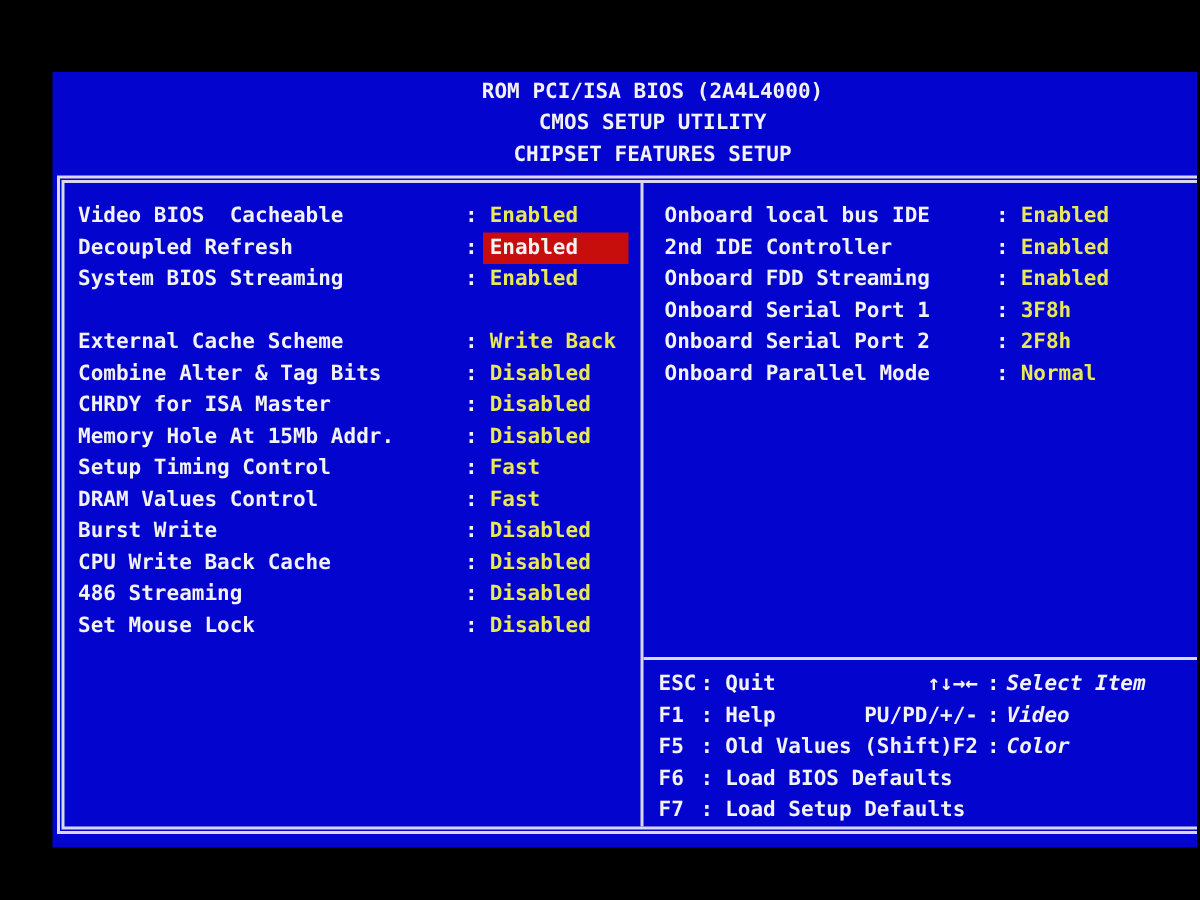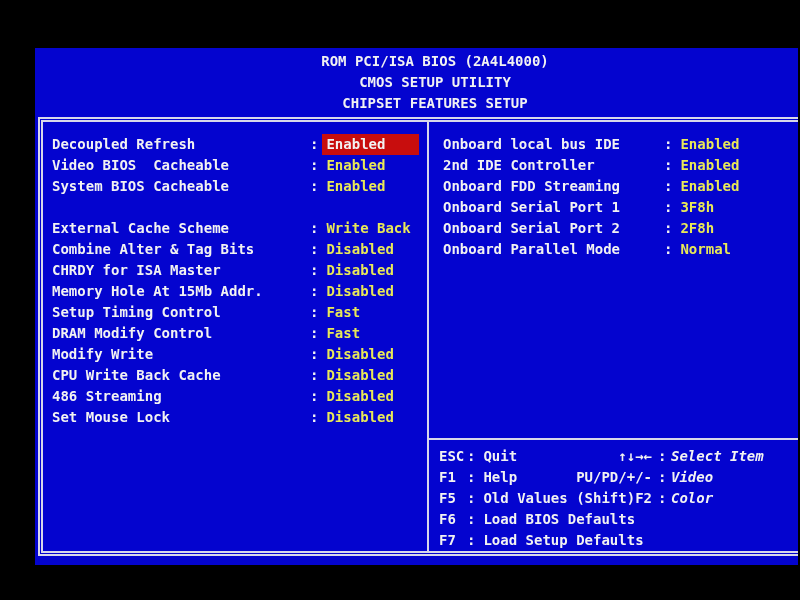--- a/index.html
+++ b/index.html
@@ -44,31 +44,31 @@
       <div>ROM PCI/ISA BIOS (2A4L4000)</div>
       <div>CMOS SETUP UTILITY</div>
       <div>CHIPSET FEATURES SETUP</div>
     </div>
 
     <div class="box"></div>
     <div class="vdiv"></div>
     <div class="hdiv"></div>
 
     <div class="col col-left" id="col-left">
+        <div class="srow"><span class="label">Video BIOS  Cacheable</span><span class="sep">:</span><span class="value">Enabled</span></div>
         <div class="srow"><span class="label">Decoupled Refresh</span><span class="sep">:</span><span class="value hl">Enabled</span></div>
-        <div class="srow"><span class="label">Video BIOS  Cacheable</span><span class="sep">:</span><span class="value">Enabled</span></div>
-        <div class="srow"><span class="label">System BIOS Cacheable</span><span class="sep">:</span><span class="value">Enabled</span></div>
+        <div class="srow"><span class="label">System BIOS Streaming</span><span class="sep">:</span><span class="value">Enabled</span></div>
         <div class="srow"></div>
         <div class="srow"><span class="label">External Cache Scheme</span><span class="sep">:</span><span class="value">Write Back</span></div>
         <div class="srow"><span class="label">Combine Alter &amp; Tag Bits</span><span class="sep">:</span><span class="value">Disabled</span></div>
         <div class="srow"><span class="label">CHRDY for ISA Master</span><span class="sep">:</span><span class="value">Disabled</span></div>
         <div class="srow"><span class="label">Memory Hole At 15Mb Addr.</span><span class="sep">:</span><span class="value">Disabled</span></div>
         <div class="srow"><span class="label">Setup Timing Control</span><span class="sep">:</span><span class="value">Fast</span></div>
-        <div class="srow"><span class="label">DRAM Modify Control</span><span class="sep">:</span><span class="value">Fast</span></div>
-        <div class="srow"><span class="label">Modify Write</span><span class="sep">:</span><span class="value">Disabled</span></div>
+        <div class="srow"><span class="label">DRAM Values Control</span><span class="sep">:</span><span class="value">Fast</span></div>
+        <div class="srow"><span class="label">Burst Write</span><span class="sep">:</span><span class="value">Disabled</span></div>
         <div class="srow"><span class="label">CPU Write Back Cache</span><span class="sep">:</span><span class="value">Disabled</span></div>
         <div class="srow"><span class="label">486 Streaming</span><span class="sep">:</span><span class="value">Disabled</span></div>
         <div class="srow"><span class="label">Set Mouse Lock</span><span class="sep">:</span><span class="value">Disabled</span></div>
       </div>
     <div class="col col-right" id="col-right">
         <div class="srow"><span class="label">Onboard local bus IDE</span><span class="sep">:</span><span class="value">Enabled</span></div>
         <div class="srow"><span class="label">2nd IDE Controller</span><span class="sep">:</span><span class="value">Enabled</span></div>
         <div class="srow"><span class="label">Onboard FDD Streaming</span><span class="sep">:</span><span class="value">Enabled</span></div>
         <div class="srow"><span class="label">Onboard Serial Port 1</span><span class="sep">:</span><span class="value">3F8h</span></div>
         <div class="srow"><span class="label">Onboard Serial Port 2</span><span class="sep">:</span><span class="value">2F8h</span></div>

